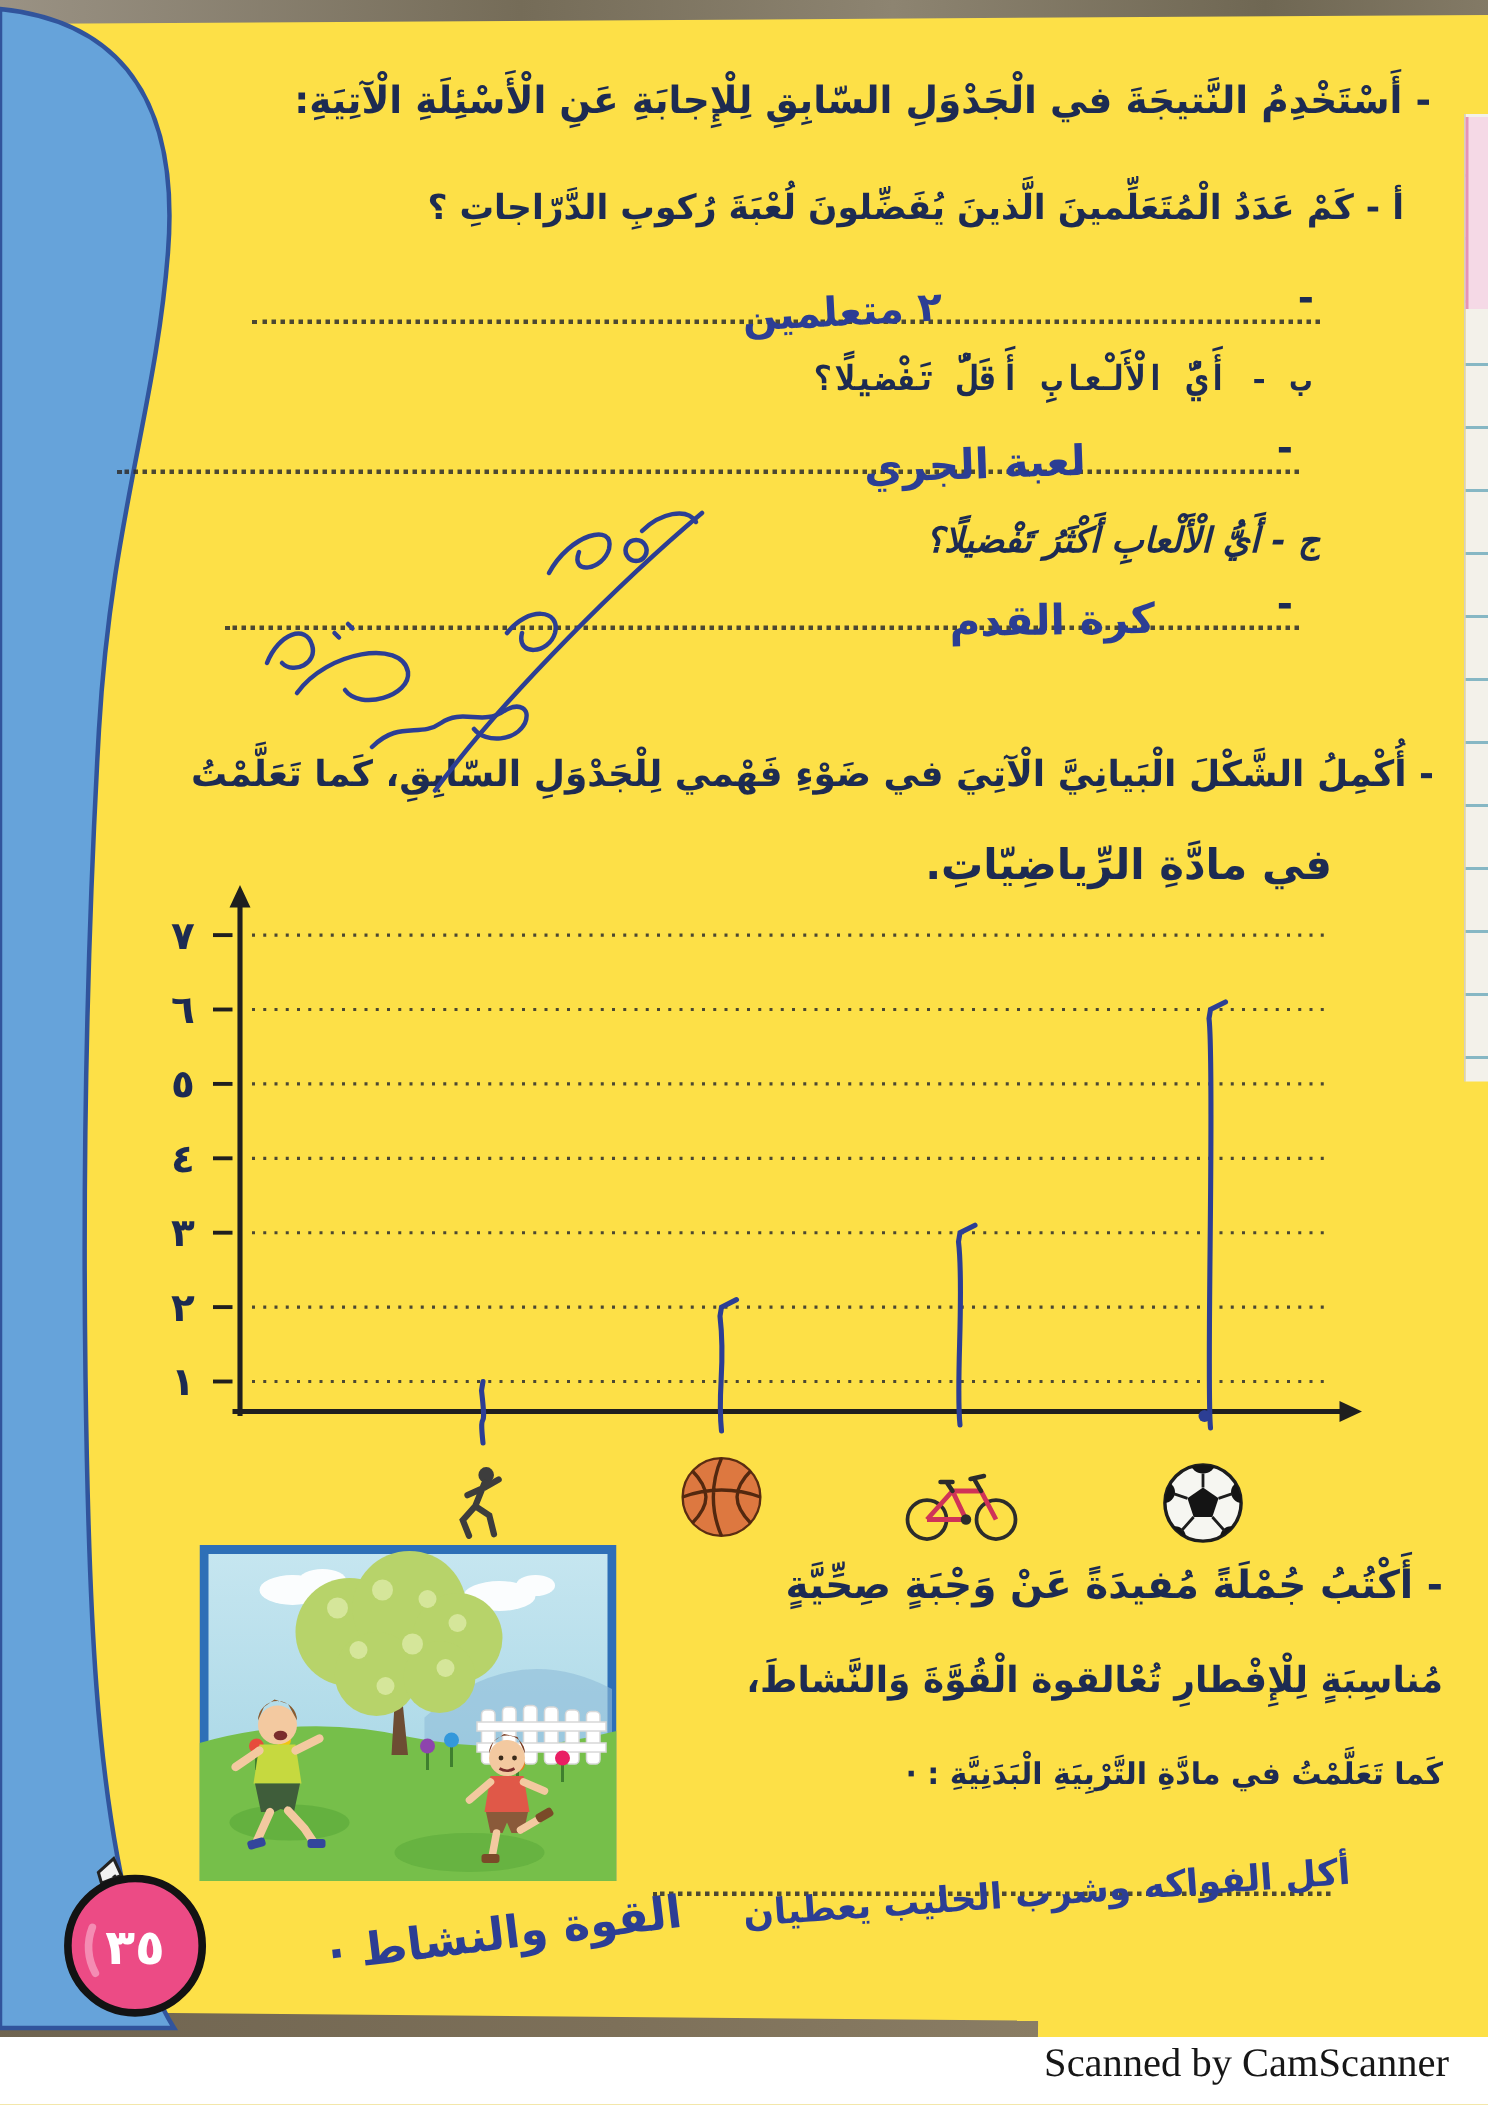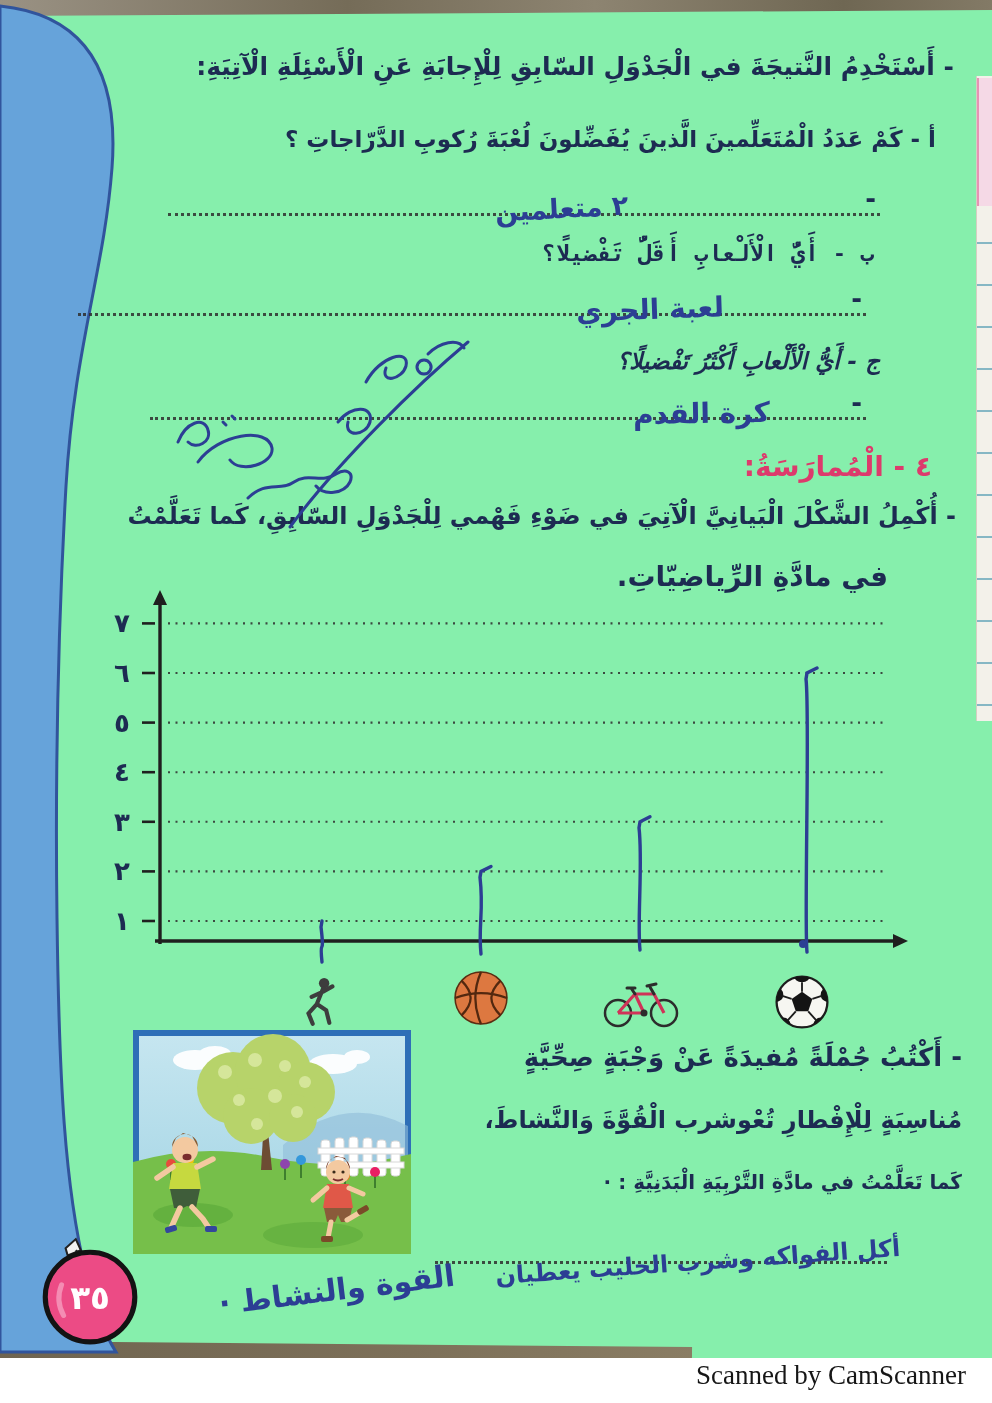--- a/index.html
+++ b/index.html
@@ -1,16 +1,16 @@
 <!DOCTYPE html>
 <html lang="ar"><head>
 <meta charset="utf-8">
 <style>
   html,body{margin:0;padding:0;background:#e9e7e2;}
-  .page{position:relative;width:992px;height:1403px;background:#86efac;overflow:hidden;
+  .page{position:relative;width:992px;height:1403px;background:#fde047;overflow:hidden;
         font-family:"DejaVu Sans",sans-serif;}
   
   .table-top{position:absolute;top:-3px;left:0;right:0;height:16px;background:linear-gradient(90deg,#9a9284,#756c58 35%,#8d8471 60%,#6f6753 85%,#837a66);transform:rotate(-0.35deg);z-index:1;}
   .table-bottom{position:absolute;top:1344px;left:-8px;width:700px;height:17px;background:linear-gradient(90deg,#6f6450,#7d7059 60%,#8a7d64);transform:rotate(0.5deg);z-index:1;}
   .scan-strip{position:absolute;top:1358px;left:0;right:0;height:45px;background:#ffffff;z-index:1;}
   .notebook-edge{position:absolute;top:76px;right:0;width:15px;height:645px;
       background:repeating-linear-gradient(180deg,#f3f1ea 0px,#f3f1ea 40px,#86b7c4 40px,#86b7c4 42px);
       border-left:1px solid #d5cfc2;z-index:1;}
   .notebook-pink{position:absolute;top:78px;right:0;width:13px;height:128px;background:#f5d9e6;border-left:2px solid #e693b4;z-index:2;}
   .band-svg{position:absolute;inset:0;z-index:2;pointer-events:none;}
@@ -85,21 +85,20 @@
         <path d="M300,32 C312,20 330,16 336,26"></path>
         <path d="M296,52 a7,7 0 1 1 0.1,0"></path>
         <path d="M210,100 C224,82 246,84 242,100 C238,114 216,116 220,100"></path>
         <path d="M50,120 C58,100 76,94 80,108 C84,120 68,128 60,120"></path>
         <path d="M95,100 l3,3 M104,94 l3,3"></path>
         <path d="M70,140 C90,112 140,104 144,126 C146,142 112,152 102,138"></path>
         <path d="M120,176 C138,158 152,170 166,160 C180,150 194,162 208,152 C218,146 226,150 222,160 C216,172 196,174 188,164"></path>
       </g>
     </svg>
 
-    <div class="print pink" style="top:450px;right:60px;font-size:28px;">٤ - الْمُمارَسَةُ:</div>
     <div class="print" style="top:502px;right:36px;font-size:24px;">- أُكْمِلُ الشَّكْلَ الْبَيانِيَّ الْآتِيَ في ضَوْءِ فَهْمي لِلْجَدْوَلِ السّابِقِ، كَما تَعَلَّمْتُ</div>
     <div class="print" style="top:560px;right:104px;font-size:28px;">في مادَّةِ الرِّياضِيّاتِ.</div>
 
     <div class="chart">
       <svg class="axis" id="chart-svg" width="850" height="380" viewBox="0 0 850 380">
 
         <path d="M60,12 L60,356" stroke="#1f1f1f" stroke-width="3.4" fill="none"></path>
         <path d="M55,353 L796,353" stroke="#1f1f1f" stroke-width="3.4" fill="none"></path>
         <polygon points="60,2 53,17 67,17" fill="#1f1f1f"></polygon>
         <polygon points="808,353 793,346 793,360" fill="#1f1f1f"></polygon>
@@ -270,21 +269,21 @@
           <path d="M194,158 L180,170 M216,158 L230,164" stroke="#f3c9a0" stroke-width="5" stroke-linecap="round"></path>
           <path d="M191,178 L219,178 L216,192 L208,192 L205,185 L202,192 L194,192 Z" fill="#8a5a3a"></path>
           <path d="M198,192 L195,208 M214,190 L226,183" stroke="#f3c9a0" stroke-width="5" fill="none" stroke-linecap="round"></path>
           <rect x="188" y="206" width="12" height="6" rx="2" fill="#7a4a28"></rect>
           <rect x="224" y="177" width="12" height="6" rx="2" fill="#7a4a28" transform="rotate(-30 230 180)"></rect>
         </g>
       </svg>
     </div>
 
     <div class="print" style="top:1042px;right:30px;font-size:26px;">- أَكْتُبُ جُمْلَةً مُفيدَةً عَنْ وَجْبَةٍ صِحِّيَّةٍ</div>
-    <div class="print" style="top:1106px;right:30px;font-size:24px;">مُناسِبَةٍ لِلْإِفْطارِ تُعْوشرب الْقُوَّةَ وَالنَّشاطَ،</div>
+    <div class="print" style="top:1106px;right:30px;font-size:24px;">مُناسِبَةٍ لِلْإِفْطارِ تُعْالقوة الْقُوَّةَ وَالنَّشاطَ،</div>
     <div class="print" style="top:1170px;right:30px;font-size:20px;">كَما تَعَلَّمْتُ في مادَّةِ التَّرْبِيَةِ الْبَدَنِيَّةِ : ·</div>
 
     <div class="answer-line" style="top:1218px;left:435px;width:452px;height:46px;">
       <div class="dots"></div>
       <div class="hw" style="right:-14px;bottom:-12px;font-size:24px;transform:rotate(-4deg);">أكل الفواكه وشرب الحليب يعطيان</div>
     </div>
     <div class="hw" style="left:218px;top:1272px;font-size:30px;transform:rotate(-7deg);">القوة والنشاط ·</div>
 
     <div class="balloon">
       <svg width="108" height="114" viewBox="0 0 104 112">

